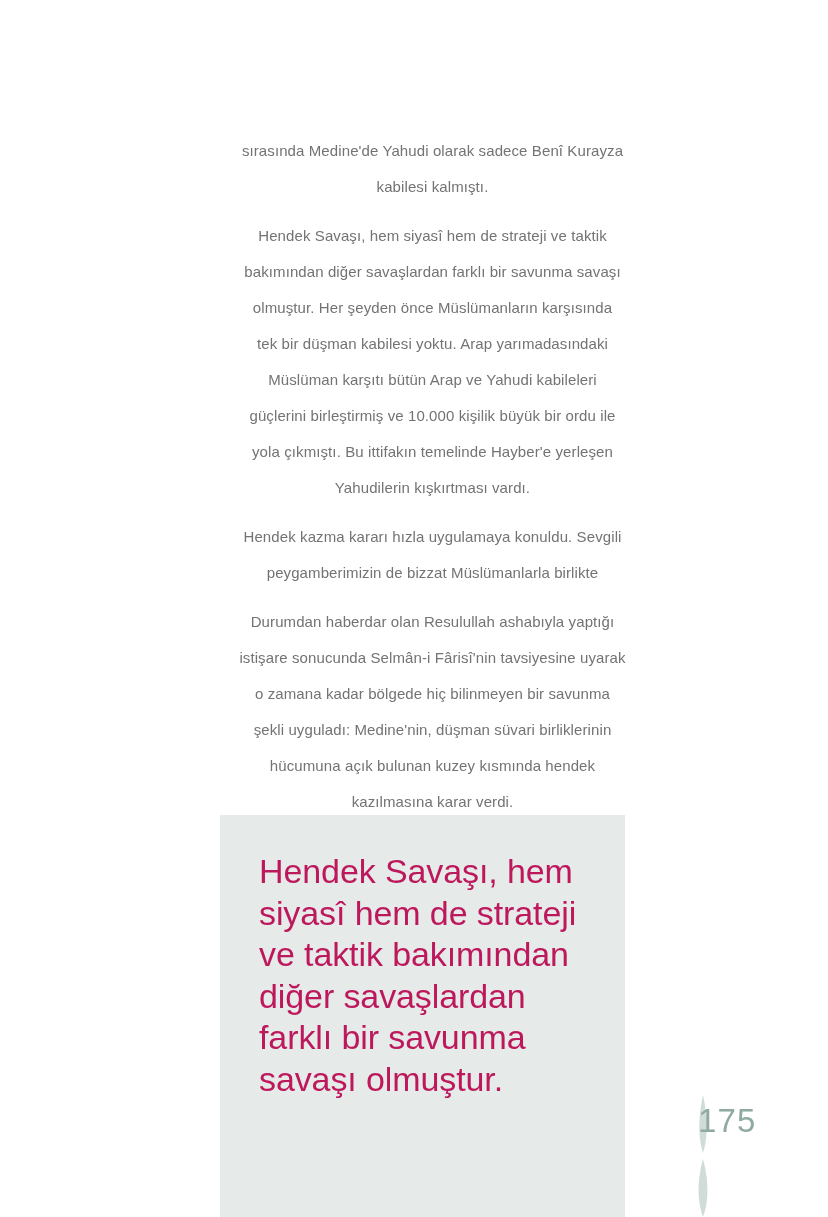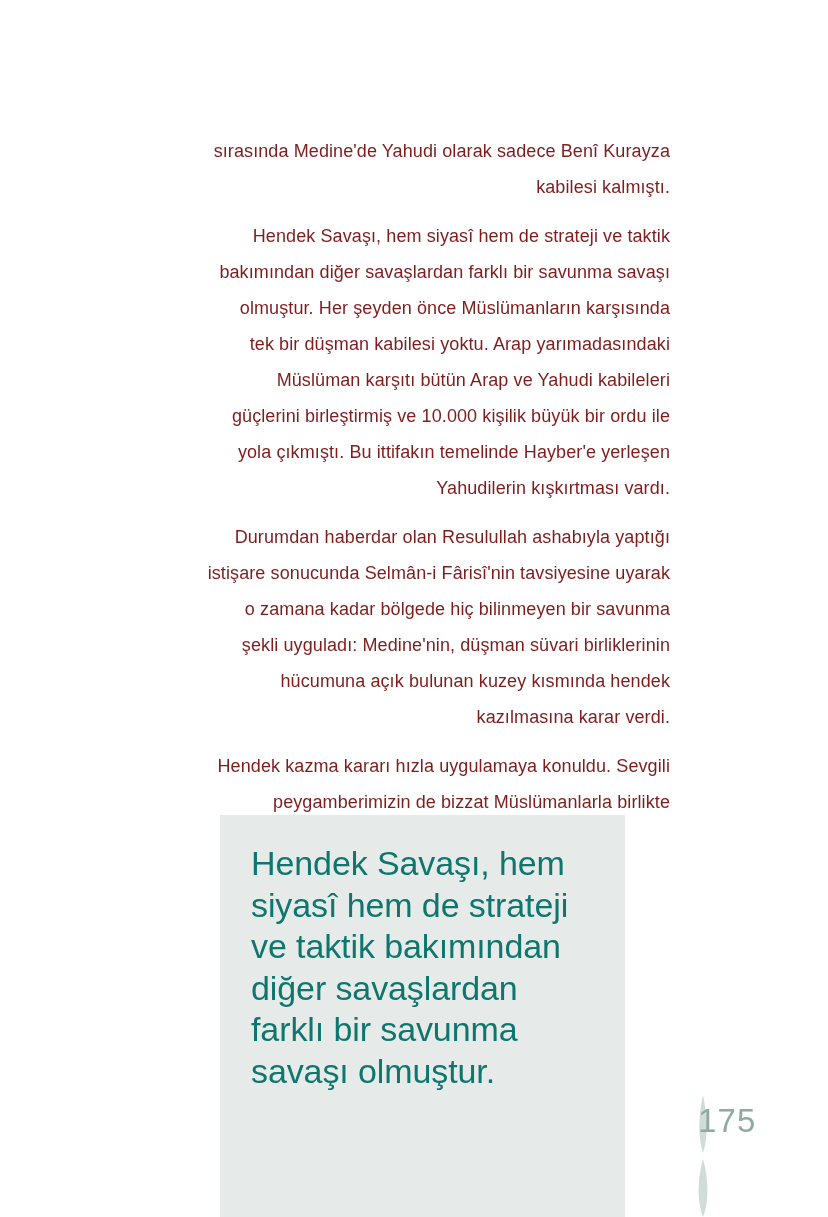--- a/index.html
+++ b/index.html
@@ -20,48 +20,48 @@
 
   
   #text-column {
     position: absolute;
     left: 195px;
     top: 133px;
     width: 475px;
   }
   .body-paragraph {
     margin: 0 0 13px 0;
-    font-size: 18px;
+    font-size: 15px;
     line-height: 36px;
-    color: #7f1d1d;
+    color: #737373;
     letter-spacing: 0.1px;
     font-weight: 400;
-    text-align: right;
+    text-align: center;
     white-space: pre-wrap;
   }
   .body-paragraph:last-child {
     margin-bottom: 0;
   }
 
   
   #pull-quote {
     position: absolute;
     left: 220px;
     top: 815px;
     width: 405px;
     height: 402px;
     background: #e6eae8;
     box-sizing: border-box;
     padding: 24px 26px 0 27px;
   }
   #pull-quote-text {
-    margin: 4px;
+    margin: 12px;
     font-size: 34px;
     line-height: 41.5px;
-    color: #0f766e;
+    color: #be185d;
     font-weight: 400;
     letter-spacing: -0.1px;
     white-space: pre-wrap;
   }
 
   
   #page-footer {
     position: absolute;
     left: 690px;
     top: 1095px;
@@ -95,28 +95,28 @@
     <p class="body-paragraph">sırasında Medine'de Yahudi olarak sadece Benî Kurayza
 kabilesi kalmıştı.</p>
     <p class="body-paragraph">Hendek Savaşı, hem siyasî hem de strateji ve taktik
 bakımından diğer savaşlardan farklı bir savunma savaşı
 olmuştur. Her şeyden önce Müslümanların karşısında
 tek bir düşman kabilesi yoktu. Arap yarımadasındaki
 Müslüman karşıtı bütün Arap ve Yahudi kabileleri
 güçlerini birleştirmiş ve 10.000 kişilik büyük bir ordu ile
 yola çıkmıştı. Bu ittifakın temelinde Hayber'e yerleşen
 Yahudilerin kışkırtması vardı.</p>
+    <p class="body-paragraph">Hendek kazma kararı hızla uygulamaya konuldu. Sevgili
+peygamberimizin de bizzat Müslümanlarla birlikte</p>
     <p class="body-paragraph">Durumdan haberdar olan Resulullah ashabıyla yaptığı
 istişare sonucunda Selmân-i Fârisî'nin tavsiyesine uyarak
 o zamana kadar bölgede hiç bilinmeyen bir savunma
 şekli uyguladı: Medine'nin, düşman süvari birliklerinin
 hücumuna açık bulunan kuzey kısmında hendek
 kazılmasına karar verdi.</p>
-    <p class="body-paragraph">Hendek kazma kararı hızla uygulamaya konuldu. Sevgili
-peygamberimizin de bizzat Müslümanlarla birlikte</p>
   </div>
 
   <div id="pull-quote">
     <p id="pull-quote-text">Hendek Savaşı, hem
 siyasî hem de strateji
 ve taktik bakımından
 diğer savaşlardan
 farklı bir savunma
 savaşı olmuştur.</p>
   </div>

